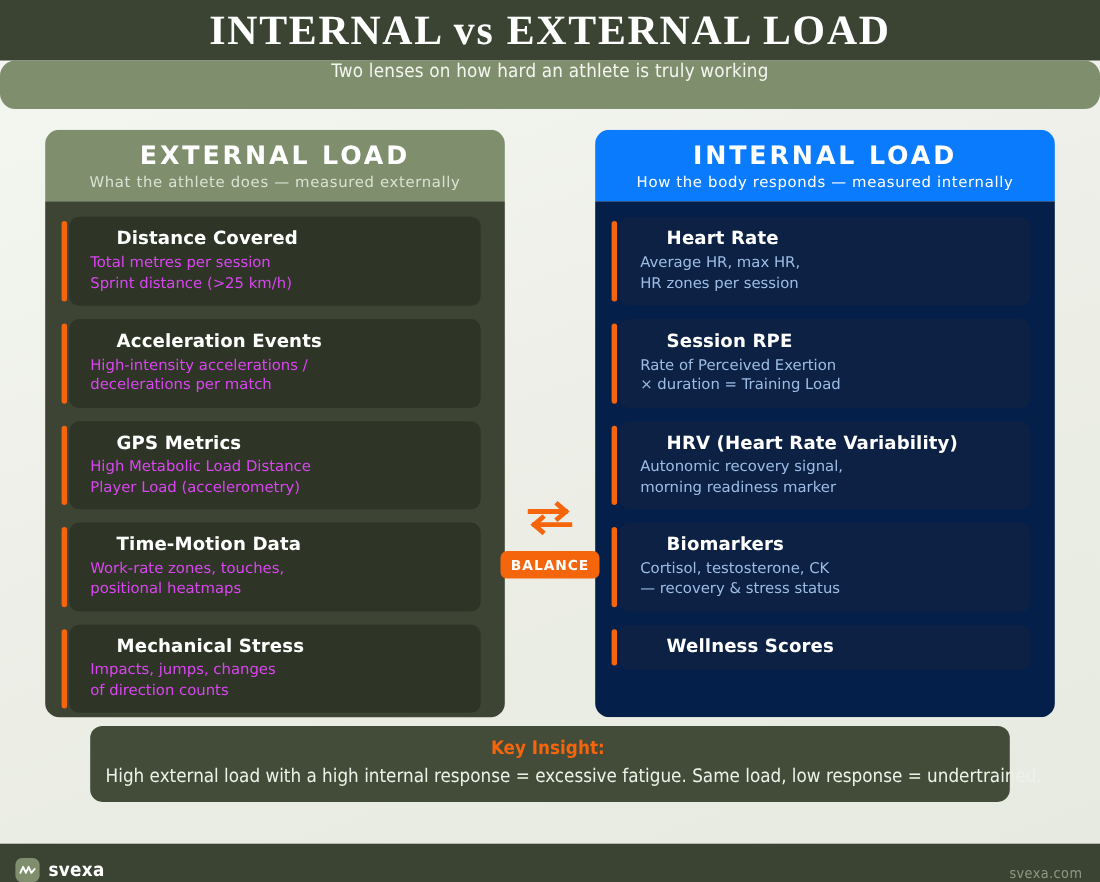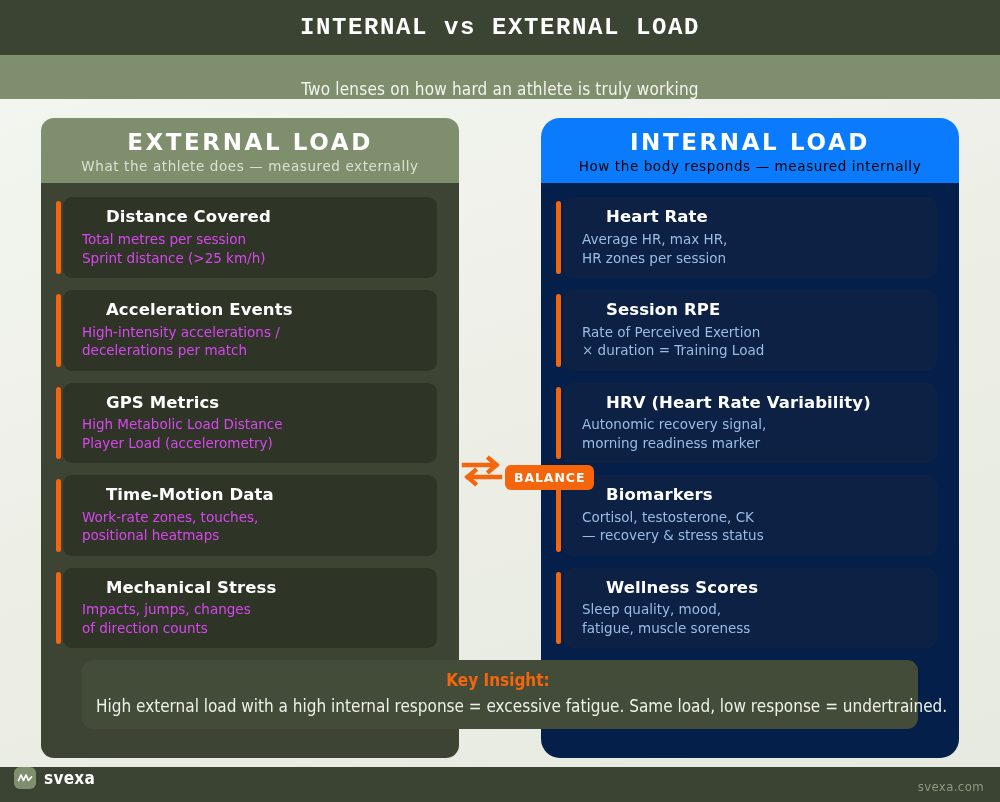--- a/index.html
+++ b/index.html
@@ -27,61 +27,62 @@
   
   .title-bar {
     height: 55px;
     background: #3b4433;
     display: flex;
     align-items: center;
     justify-content: center;
     flex: 0 0 auto;
   }
   .title-text {
-    font-family: Liberation Mono, monospace;
-    font-weight: bold;
-    font-size: 24px;
+    font-family: Liberation Serif, serif;
+    font-weight: bold;
+    font-size: 38px;
     letter-spacing: 1.6px;
     color: #ffffff;
     white-space: nowrap;
   }
 
   .subtitle-bar {
     height: 44px;
     background: #7f8f6e;
     display: flex;
-    align-items: flex-end;
+    align-items: flex-start;
     justify-content: center;
     flex: 0 0 auto;
+    border-radius: 14px;
   }
   .subtitle-text {
     font-family: "DejaVu Sans Condensed", "Liberation Sans Narrow", "Liberation Sans", sans-serif;
     font-size: 17px;
     color: #f3f5ef;
     letter-spacing: 0.2px;
   }
 
   
   .stage {
     position: relative;
     flex: 1 1 auto;
   }
 
   .column {
     position: absolute;
     top: 19px;
     width: 418px;
-    height: 640px;
+    height: 534px;
     border-radius: 13px;
     overflow: hidden;
     display: flex;
     flex-direction: column;
   }
   .column.left  { left: 41px; }
-  .column.right { left: 541px; border-radius: 19px; }
+  .column.right { left: 541px; }
 
   .col-head {
     flex: 0 0 auto;
     padding: 12px 10px 9px 10px;
     text-align: center;
   }
   .col-head.left-head  { background: #7f8f6e; }
   .col-head.right-head { background: #0a7bfc; }
 
   .col-title {
@@ -91,21 +92,21 @@
     color: #ffffff;
     line-height: 1.1;
   }
   .col-sub {
     margin-top: 3px;
     font-size: 13.5px;
     letter-spacing: 0.6px;
     line-height: 1.2;
   }
   .left-head  .col-sub { color: #d9e1d0; }
-  .right-head .col-sub { color: #000000; }
+  .right-head .col-sub { color: #ffffff; }
 
   .col-body {
     flex: 1 1 auto;
     padding: 14px 22px 14px 22px;
   }
   .col-body.left-body  { background: #3d4434; }
   .col-body.right-body { background: #041f4a; }
 
   .item {
     position: relative;
@@ -145,20 +146,21 @@
   .left-body  .item-desc { color: #d946ef; }
   .right-body .item-desc { color: #9cbce4; }
 
   
   .balance {
     position: absolute;
     left: 459px;
     top: 355px;
     width: 82px;
     display: flex;
+    flex-direction: column;
     align-items: center;
   }
   .swap-icon { display: block; }
   .balance-badge {
     margin-top: 9px;
     background: #f4650c;
     color: #ffffff;
     font-size: 12.5px;
     font-weight: bold;
     letter-spacing: 0.9px;
@@ -193,21 +195,21 @@
     line-height: 1.3;
     white-space: nowrap;
   }
 
   
   .footer {
     flex: 0 0 auto;
     height: 35px;
     background: #3b4433;
     display: flex;
-    align-items: flex-start;
+    align-items: flex-end;
     justify-content: space-between;
     padding: 0 16px 0 14px;
   }
   .brand { display: flex; align-items: center; gap: 8px; }
   .brand-mark {
     width: 22px;
     height: 22px;
     border-radius: 6px;
     background: #7f8f6e;
     display: flex;
@@ -319,22 +321,20 @@
         <div class="item">
           <span class="item-bar"></span>
           <div class="item-title">Biomarkers</div>
           <div class="item-desc">Cortisol, testosterone, CK
 — recovery &amp; stress status</div>
         </div>
 
         <div class="item">
           <span class="item-bar"></span>
           <div class="item-title">Wellness Scores</div>
-          <div class="item-desc">Sleep quality, mood,
-fatigue, muscle soreness</div>
         </div>
 
       </div>
     </div>
 
     <div class="balance">
       <span class="swap-icon">
         <svg width="46" height="34" viewBox="0 0 46 34" aria-hidden="true">
           <g fill="none" stroke="#f4650c" stroke-width="4.4" stroke-linecap="square">
             <path d="M5 11 H37"></path>

